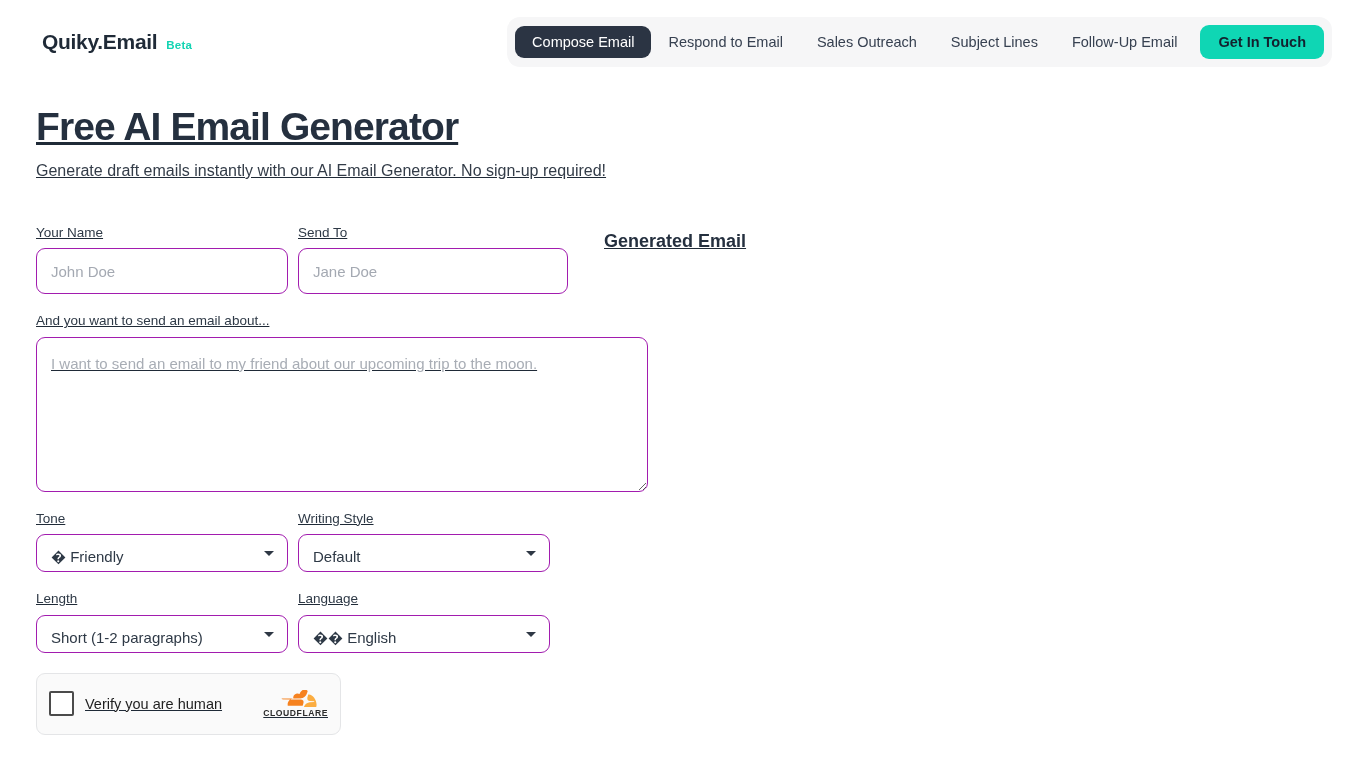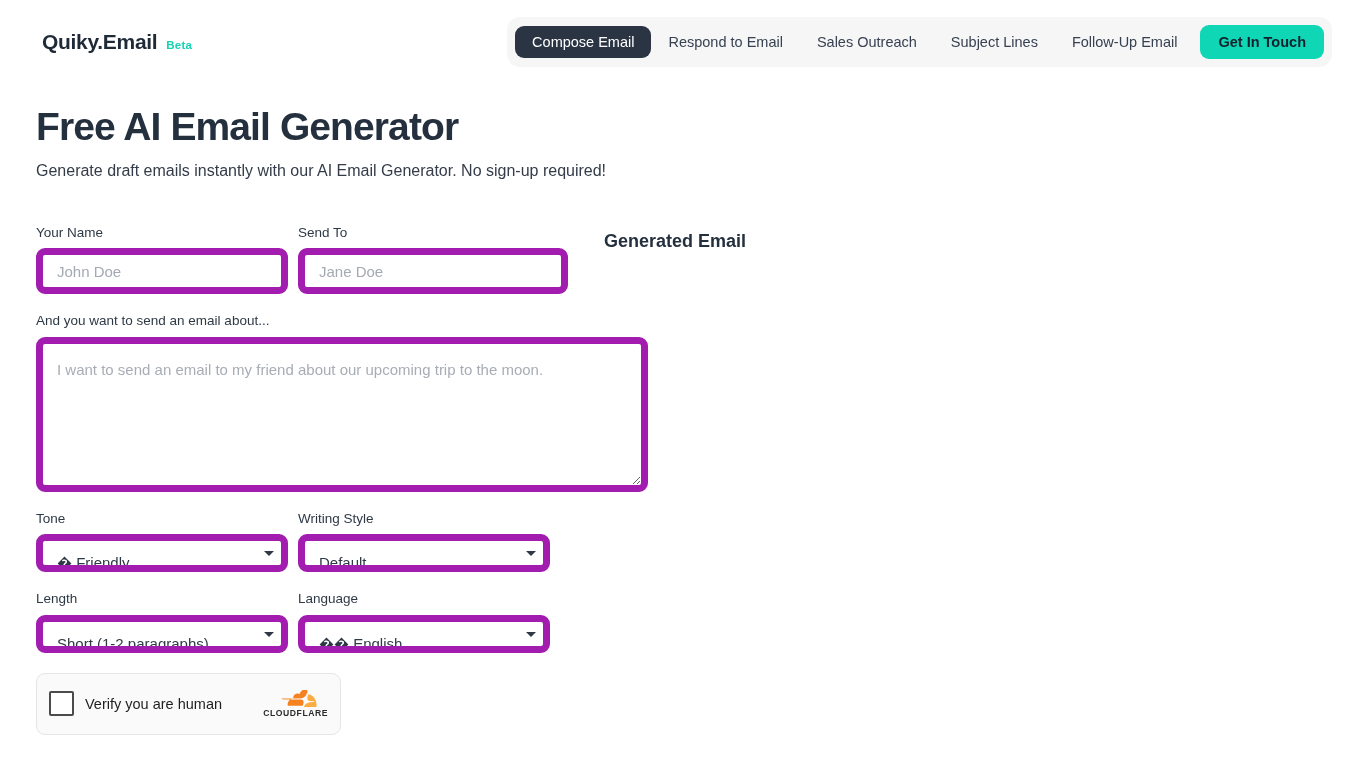--- a/index.html
+++ b/index.html
@@ -81,20 +81,21 @@
     margin-left: 6px;
     cursor: pointer;
     font-family: inherit;
     line-height: 1;
     white-space: nowrap;
   }
 
   
   .main {
     padding: 22px 66px 0 36px;
+    text-decoration: underline;
   }
   .page-title {
     font-size: 39px;
     font-weight: bold;
     letter-spacing: -0.9px;
     color: #25303f;
     margin: 0 0 12px 0;
     line-height: 1.1;
   }
   .page-subtitle {
@@ -130,21 +131,21 @@
   }
 
   .text-input,
   .text-area,
   .select-box {
     width: 100%;
     font-family: inherit;
     font-size: 15px;
     color: #2e3946;
     background: #ffffff;
-    border: 7px solid #a21caf;
+    border: 1px solid #a21caf;
     border-radius: 9px;
     outline: none;
   }
   .text-input {
     height: 46px;
     padding: 0 14px;
   }
   .text-input::placeholder { color: #a4a9b2; }
 
   .text-area {

